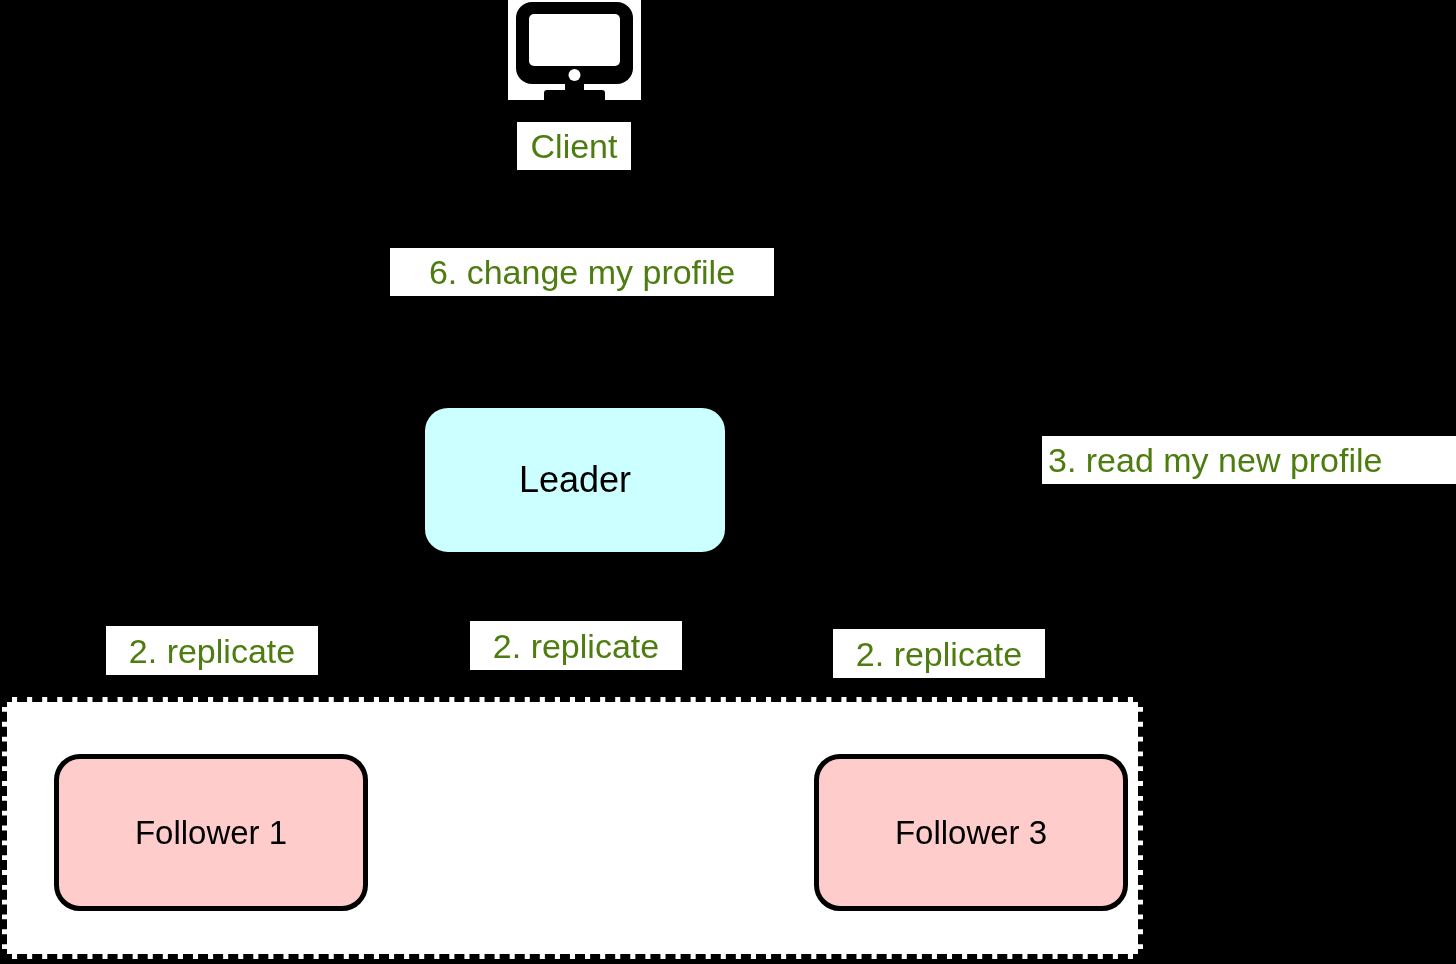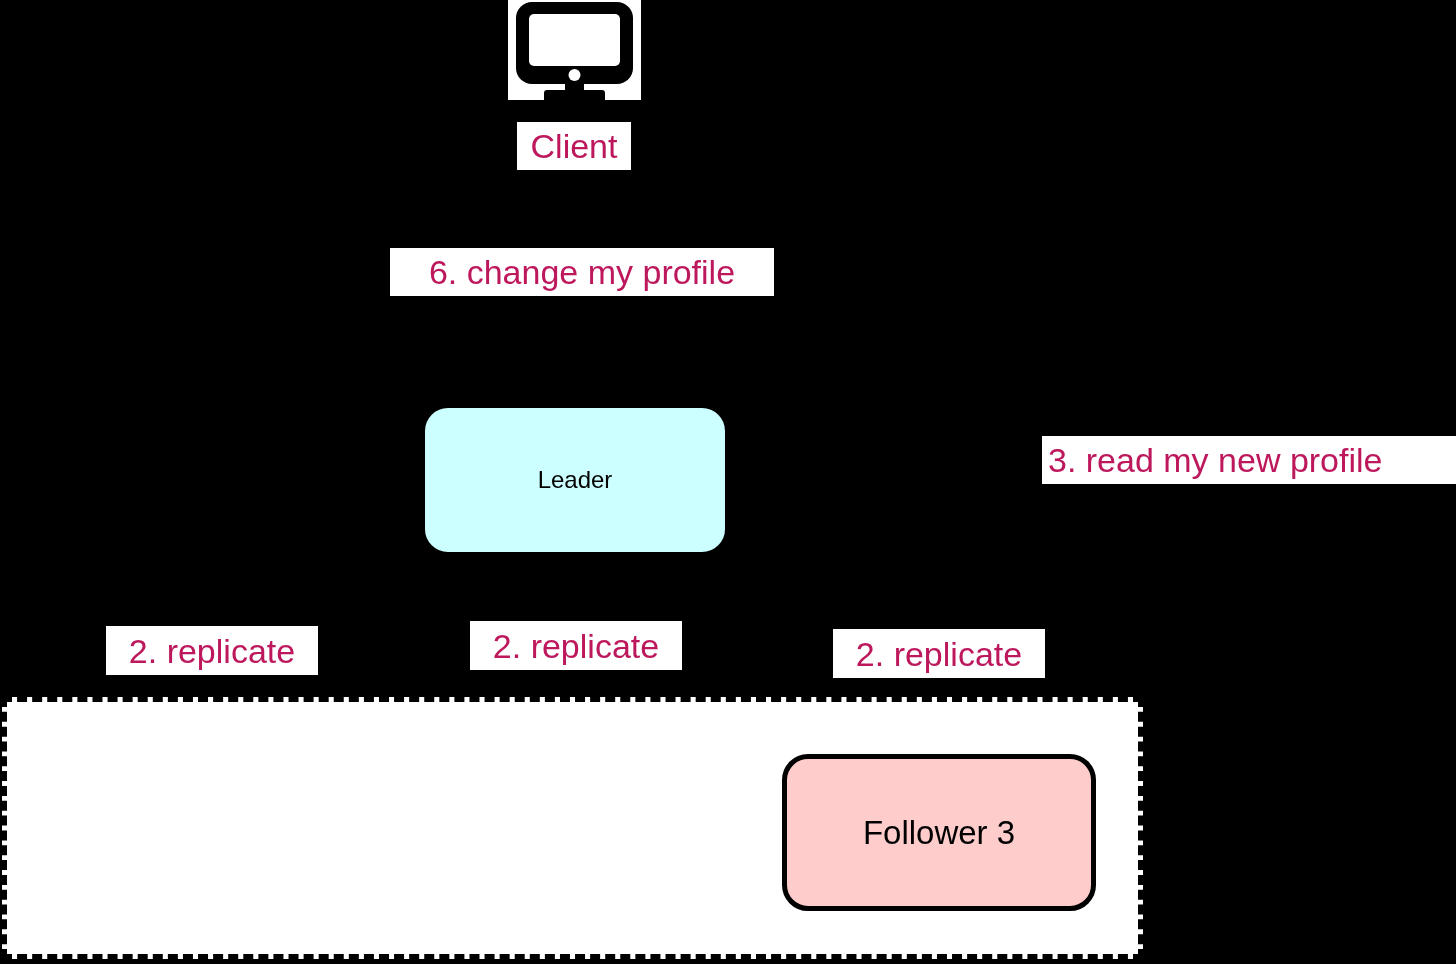--- a/index.html
+++ b/index.html
@@ -39,21 +39,21 @@
   }
 
   
   .node {
     position: absolute;
     box-sizing: border-box;
     display: flex;
     align-items: center;
     justify-content: center;
     color: #000000;
-    font-size: 24px;
+    font-size: 36px;
     line-height: 1;
     letter-spacing: 0px;
   }
   .node-leader {
     left: 422px;
     top: 405px;
     width: 306px;
     height: 150px;
     background: #ccffff;
     border: 3px solid #000000;
@@ -63,42 +63,42 @@
     top: 754px;
     width: 314px;
     height: 157px;
     background: #ffcccc;
     border: 5px solid #000000;
     border-radius: 26px;
     font-size: 33px;
   }
   .follower-1 { left: 54px; }
   .follower-2 { left: 418px; }
-  .follower-3 { left: 782px; }
+  .follower-3 { left: 814px; }
 
   
   .client-icon-bg {
     position: absolute;
     left: 508px;
     top: -6px;
     width: 133px;
     height: 106px;
     background: #ffffff;
   }
   .client-icon-bg svg {
     position: absolute;
     left: 0;
     top: 0;
   }
 
   
   .edge-label {
     position: absolute;
     background: #ffffff;
-    color: #be185d;
+    color: #4d7c0f;
     font-size: 34px;
     line-height: 1;
     white-space: nowrap;
     display: flex;
     align-items: center;
     justify-content: center;
     padding: 0 4px;
     box-sizing: border-box;
   }
   .label-client {
@@ -180,15 +180,16 @@
   <div class="edge-label label-step1">6. change my profile</div>
 
   <div class="node node-leader">Leader</div>
 
   <div class="edge-label label-step3">3. read my new profile</div>
 
   <div class="edge-label label-rep1">2. replicate</div>
   <div class="edge-label label-rep2">2. replicate</div>
   <div class="edge-label label-rep3">2. replicate</div>
 
+  <div class="node node-follower follower-1">Follower 1</div>
   <div class="node node-follower follower-3">Follower 3</div>
 
 </div>
 
 </body></html>

